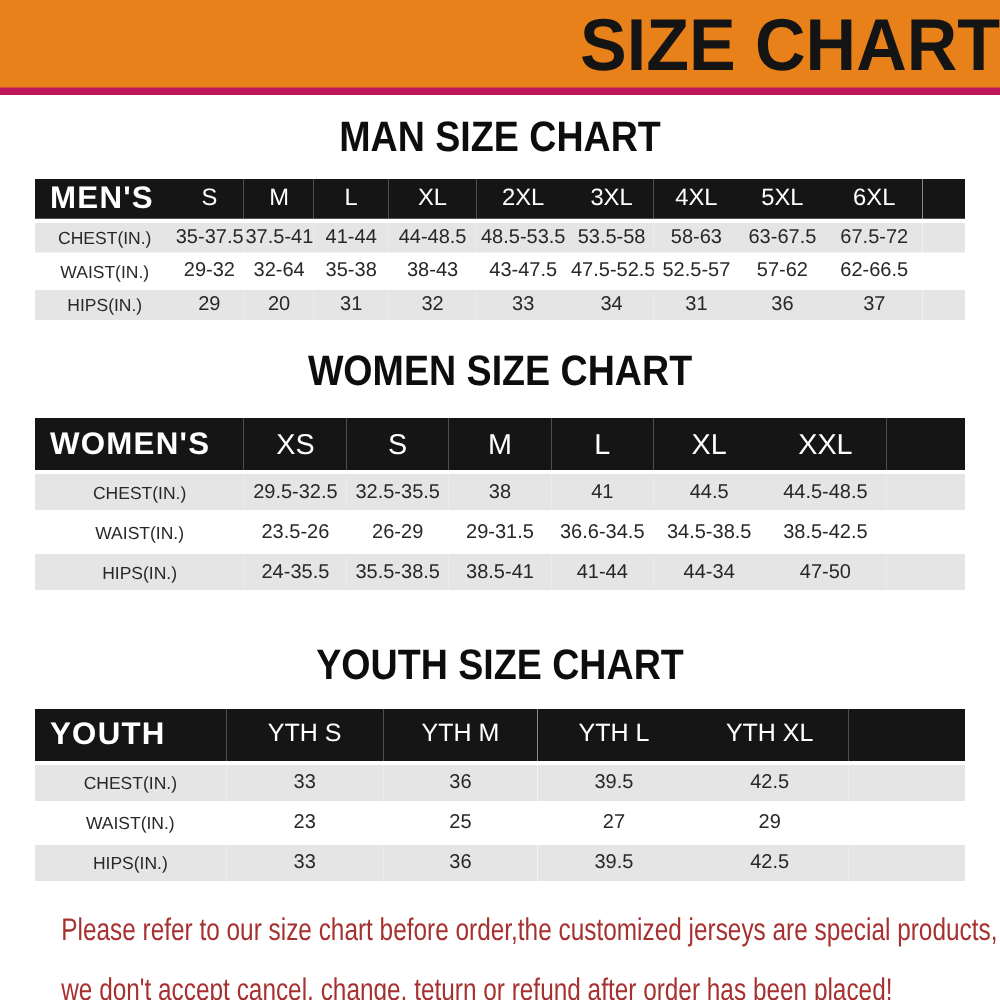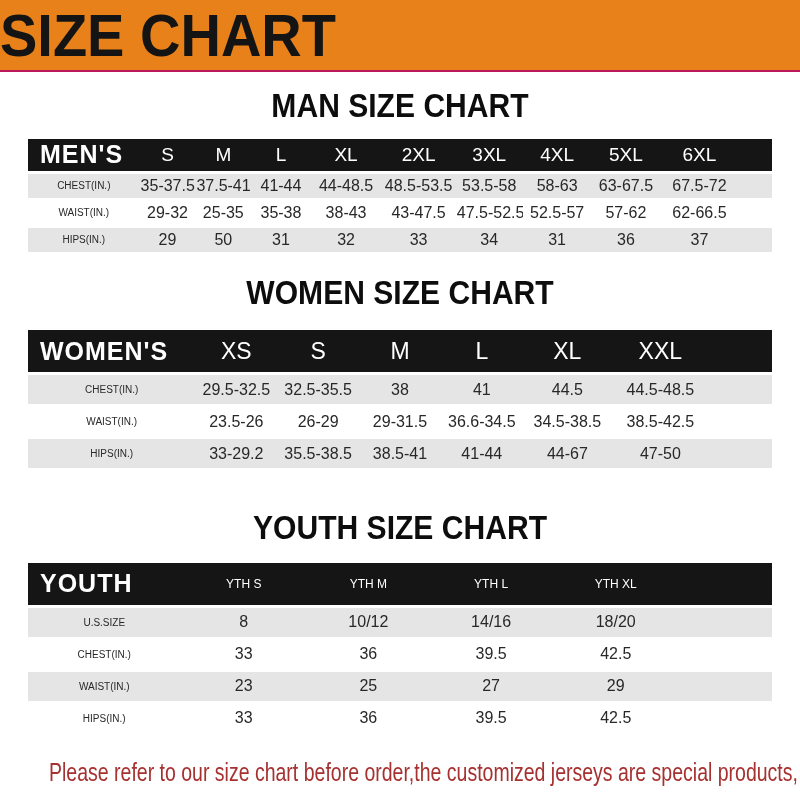--- a/index.html
+++ b/index.html
@@ -2,22 +2,22 @@
 <html><head>
 <meta charset="utf-8">
 <style>
   html,body{margin:0;padding:0;}
   body{
     width:800px;height:800px;background:#ffffff;overflow:hidden;
     font-family:"Liberation Sans", sans-serif;
   }
   
   .banner{
-    height:70px;background:#E8811A;border-bottom:2px solid #be185d;
-    display:flex;align-items:center;justify-content:flex-start;
+    height:70px;background:#E8811A;border-bottom:6px solid #be185d;
+    display:flex;align-items:center;justify-content:flex-end;
   }
   .banner h1{
     margin:0;font-size:56px;font-weight:bold;color:#141414;
     letter-spacing:0px;transform:scaleY(1.05);white-space:nowrap;
   }
   
   h2.section-heading{
     margin:0;text-align:center;font-size:31px;font-weight:bold;color:#0d0d0d;
     line-height:1.05;transform:scale(0.97,1.1);white-space:nowrap;
   }
@@ -34,27 +34,27 @@
   }
   table.chart th:first-child{
     font-weight:bold;text-align:left;padding-left:12px;font-size:25px;
     letter-spacing:1px;
   }
   table.chart td{
     text-align:center;font-size:16px;color:#282828;
     border-top:3px solid #ffffff;border-bottom:3px solid #ffffff;
     overflow:hidden;white-space:nowrap;
   }
-  table.chart td:first-child{font-size:10px;}
+  table.chart td:first-child{font-size:14px;}
   table.chart tbody tr:nth-child(odd) td{background:#E5E5E5;}
   table.men   th{height:30px;}
   table.men   td{height:22px;}
   table.women th{height:40px;font-size:23px;}
   table.women td{height:27px;}
-  table.youth th{height:40px;font-size:12px;}
+  table.youth th{height:40px;font-size:20px;}
   table.youth td{height:27px;}
   
   .disclaimer{margin:20px 0 0 34px;color:#A63130;}
   .disclaimer p{
     margin:15px;font-size:25px;line-height:33px;white-space:nowrap;
     display:block;
   }
   .disclaimer p span{
     display:inline-block;transform:scaleX(0.78);transform-origin:left center;
     font-weight:500;
@@ -108,34 +108,34 @@
           <td>48.5-53.5</td>
           <td>53.5-58</td>
           <td>58-63</td>
           <td>63-67.5</td>
           <td>67.5-72</td>
           <td></td>
         </tr>
         <tr>
           <td>WAIST(IN.)</td>
           <td>29-32</td>
-          <td>25-35</td>
+          <td>32-64</td>
           <td>35-38</td>
           <td>38-43</td>
           <td>43-47.5</td>
           <td>47.5-52.5</td>
           <td>52.5-57</td>
           <td>57-62</td>
           <td>62-66.5</td>
           <td></td>
         </tr>
         <tr>
           <td>HIPS(IN.)</td>
           <td>29</td>
-          <td>50</td>
+          <td>20</td>
           <td>31</td>
           <td>32</td>
           <td>33</td>
           <td>34</td>
           <td>31</td>
           <td>36</td>
           <td>37</td>
           <td></td>
         </tr>
       </tbody>
@@ -183,25 +183,25 @@
           <td>23.5-26</td>
           <td>26-29</td>
           <td>29-31.5</td>
           <td>36.6-34.5</td>
           <td>34.5-38.5</td>
           <td>38.5-42.5</td>
           <td></td>
         </tr>
         <tr>
           <td>HIPS(IN.)</td>
-          <td>33-29.2</td>
+          <td>24-35.5</td>
           <td>35.5-38.5</td>
           <td>38.5-41</td>
           <td>41-44</td>
-          <td>44-67</td>
+          <td>44-34</td>
           <td>47-50</td>
           <td></td>
         </tr>
       </tbody>
     </table>
 </section>
 
 <section class="youth">
   <h2 class="section-heading">YOUTH SIZE CHART</h2>
   <table class="chart youth">
@@ -218,28 +218,20 @@
           <th>YOUTH</th>
           <th>YTH S</th>
           <th>YTH M</th>
           <th>YTH L</th>
           <th>YTH XL</th>
           <th></th>
         </tr>
       </thead>
       <tbody>
         <tr>
-          <td>U.S.SIZE</td>
-          <td>8</td>
-          <td>10/12</td>
-          <td>14/16</td>
-          <td>18/20</td>
-          <td></td>
-        </tr>
-        <tr>
           <td>CHEST(IN.)</td>
           <td>33</td>
           <td>36</td>
           <td>39.5</td>
           <td>42.5</td>
           <td></td>
         </tr>
         <tr>
           <td>WAIST(IN.)</td>
           <td>23</td>

